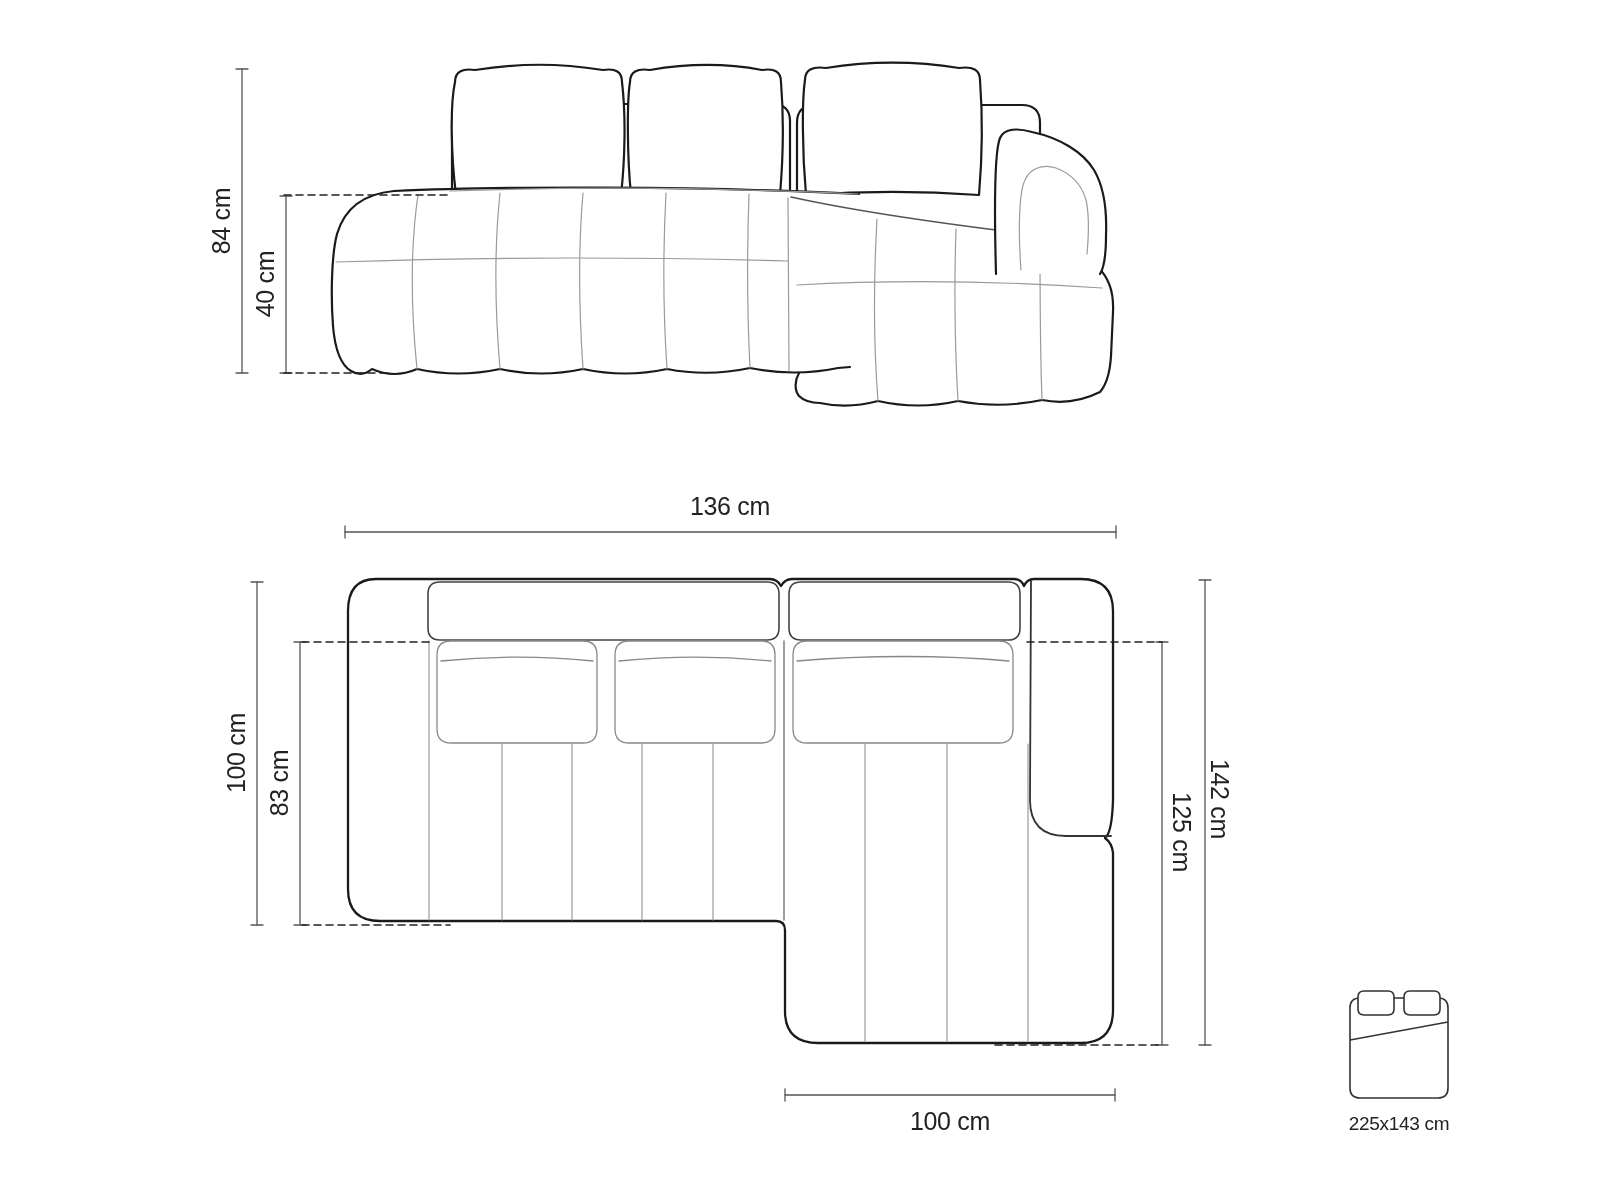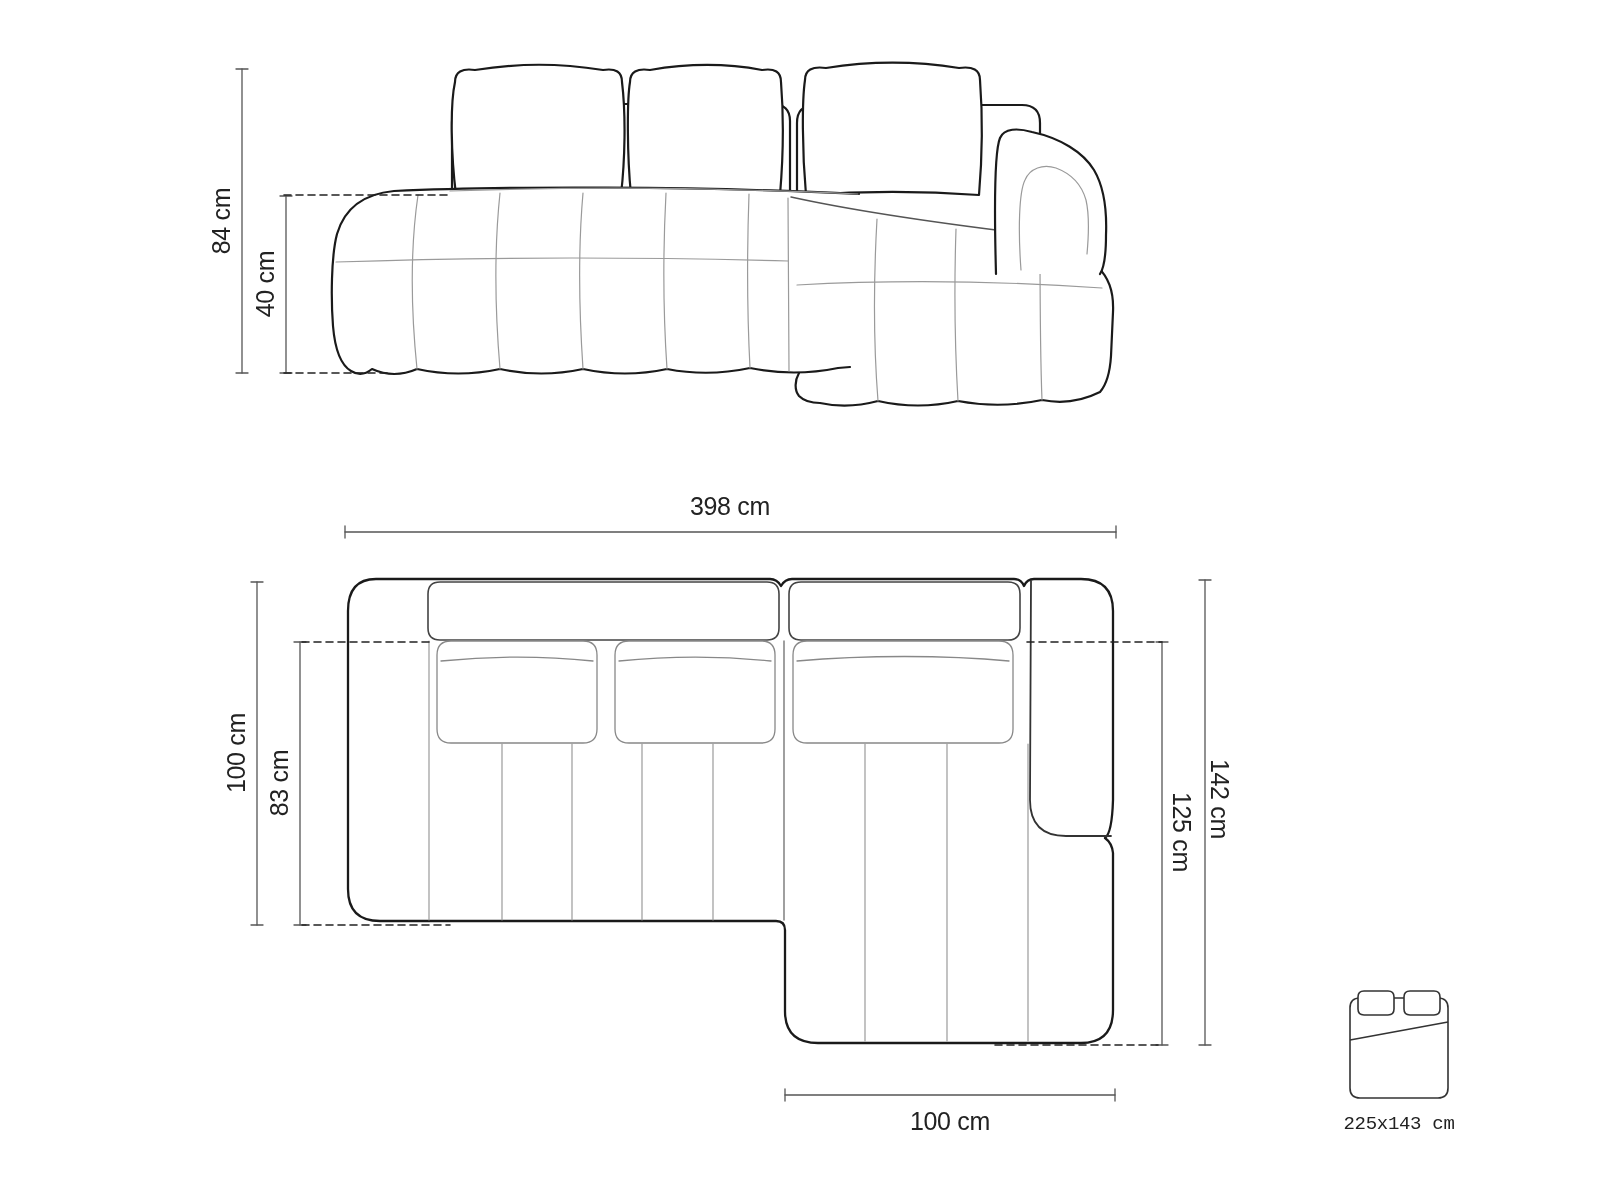--- a/index.html
+++ b/index.html
@@ -132,21 +132,21 @@
   <g fill="none" stroke="#333" stroke-width="1.6" stroke-linejoin="round">
     <path d="M1360,998 L1438,998 Q1448,998 1448,1008 L1448,1088 Q1448,1098 1438,1098 L1360,1098 Q1350,1098 1350,1088 L1350,1008 Q1350,998 1360,998 Z"></path>
     <path d="M1350,1040 L1448,1022"></path>
     <path d="M1364,991 L1388,991 Q1394,991 1394,997 L1394,1009 Q1394,1015 1388,1015 L1364,1015 Q1358,1015 1358,1009 L1358,997 Q1358,991 1364,991 Z" fill="#fff"></path>
     <path d="M1410,991 L1434,991 Q1440,991 1440,997 L1440,1009 Q1440,1015 1434,1015 L1410,1015 Q1404,1015 1404,1009 L1404,997 Q1404,991 1410,991 Z" fill="#fff"></path>
   </g>
 </svg>
 
 <div class="dim-label rot-left" style="left:221px;top:221px;">84 cm</div>
 <div class="dim-label rot-left" style="left:265px;top:284px;">40 cm</div>
-<div class="dim-label" style="left:730px;top:506px;">398 cm</div>
+<div class="dim-label" style="left:730px;top:506px;">136 cm</div>
 <div class="dim-label rot-left" style="left:236px;top:753px;">100 cm</div>
 <div class="dim-label rot-left" style="left:279px;top:783px;">83 cm</div>
 <div class="dim-label rot-right" style="left:1219px;top:799px;">142 cm</div>
 <div class="dim-label rot-right" style="left:1181px;top:832px;">125 cm</div>
 <div class="dim-label" style="left:950px;top:1121px;">100 cm</div>
-<div class="dim-label bed-label" style="left:1399px;top:1124px;font-family:Liberation Mono, monospace;">225x143 cm</div>
+<div class="dim-label bed-label" style="left:1399px;top:1124px;">225x143 cm</div>
 
 </div>
 
 </body></html>

